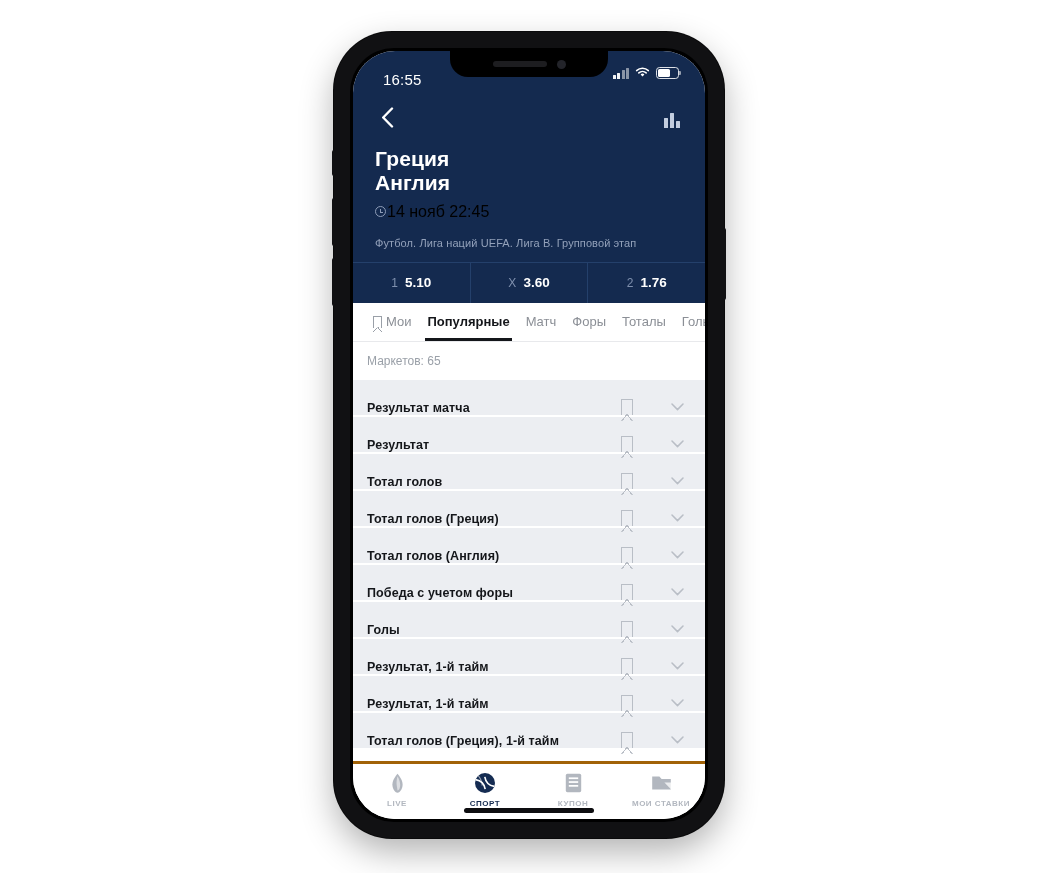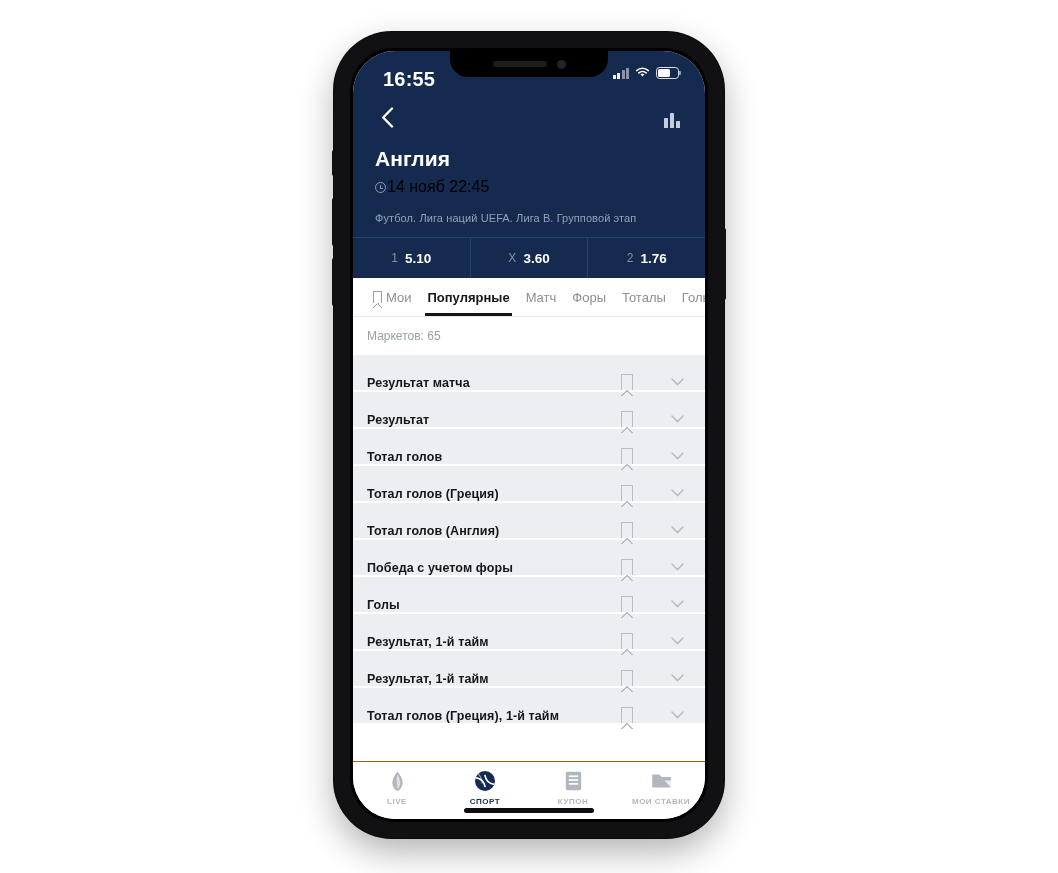--- a/index.html
+++ b/index.html
@@ -57,21 +57,21 @@
   
   #status-bar{
     background:#142a4f;
     height:44px;
     flex:0 0 44px;
     display:flex;align-items:center;justify-content:space-between;
     padding:0 26px 0 30px;
     box-sizing:border-box;
     color:#fff;
   }
-  #status-time{font-size:20px;font-weight:bold;letter-spacing:.2px;margin-top:12px;}
+  #status-time{font-size:15px;font-weight:normal;letter-spacing:.2px;margin-top:12px;}
   #status-icons{display:flex;align-items:center;gap:6px;}
   .sig-bars{display:flex;align-items:flex-end;gap:1.5px;height:11px;}
   .sig-bars i{width:3px;background:#fff;border-radius:.5px;display:block;}
   .sig-bars i:nth-child(1){height:4px;opacity:.95;}
   .sig-bars i:nth-child(2){height:6px;opacity:.95;}
   .sig-bars i:nth-child(3){height:8.5px;opacity:.5;}
   .sig-bars i:nth-child(4){height:11px;opacity:.5;}
   .batt{
     width:23px;height:12px;border:1.4px solid rgba(255,255,255,.85);
     border-radius:3.5px;position:relative;box-sizing:border-box;padding:1.3px;
@@ -228,21 +228,21 @@
     cursor:pointer;
   }
   .row-chevron svg{display:block;}
 
   
   #bottom-nav{
     flex:0 0 auto;
     height:58px;
     background:#ffffff;
     display:flex;align-items:flex-start;
-    border-top:1px solid #a16207;
+    border-top:3px solid #a16207;
     padding-top:8px;
     box-sizing:border-box;
   }
   .nav-item{
     flex:1;display:flex;flex-direction:column;align-items:center;gap:5px;
     cursor:pointer;
   }
   .nav-icon{width:22px;height:22px;display:flex;align-items:center;justify-content:center;}
   .nav-label{font-size:8px;letter-spacing:.5px;color:#b2b7bf;font-weight:bold;}
   .nav-item.active .nav-label{color:#142a4f;}
@@ -302,20 +302,21 @@
             </svg>
           </div>
           <div id="stats-button">
             <i></i>
               <i></i>
               <i></i>
           </div>
         </div>
 
         <div id="match-block">
+          <div class="team-name">Греция</div>
           <div class="team-name">Англия</div>
 
           <div id="match-time-row">
             <span id="clock-icon"></span>
             <span>14 нояб 22:45</span>
           </div>
 
           <div id="tournament-name">Футбол. Лига наций UEFA. Лига B. Групповой этап</div>
         </div>
 

